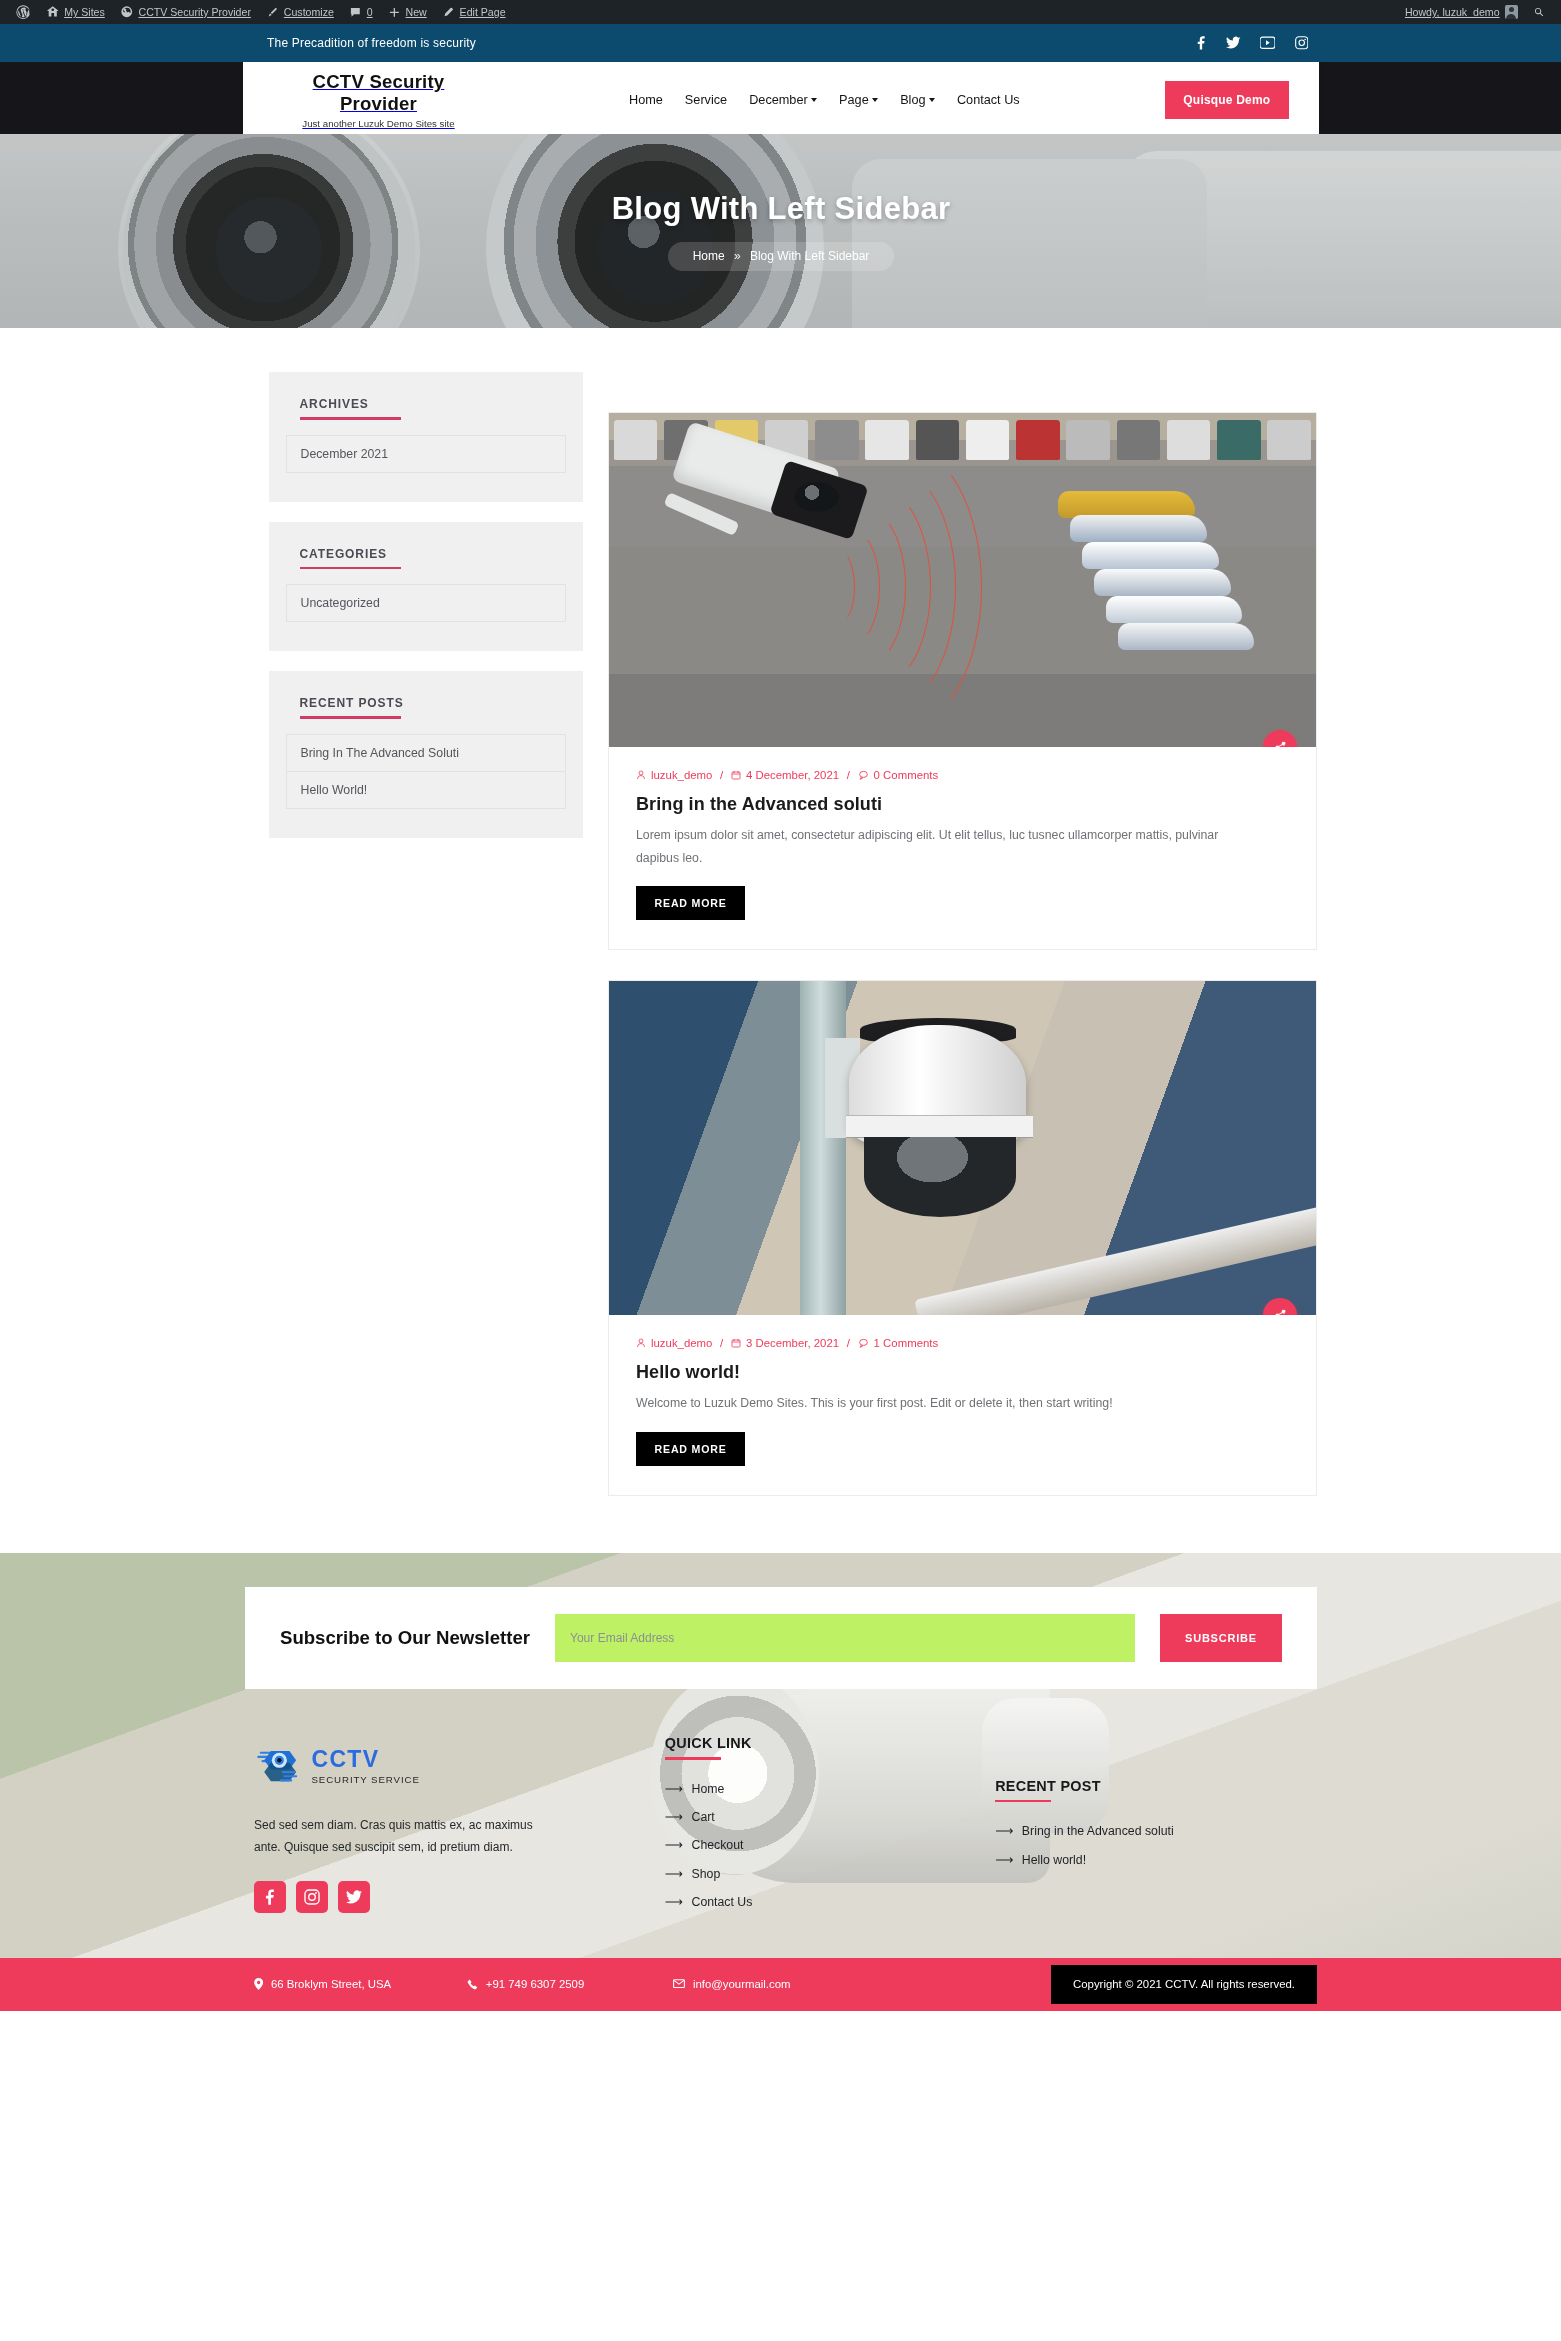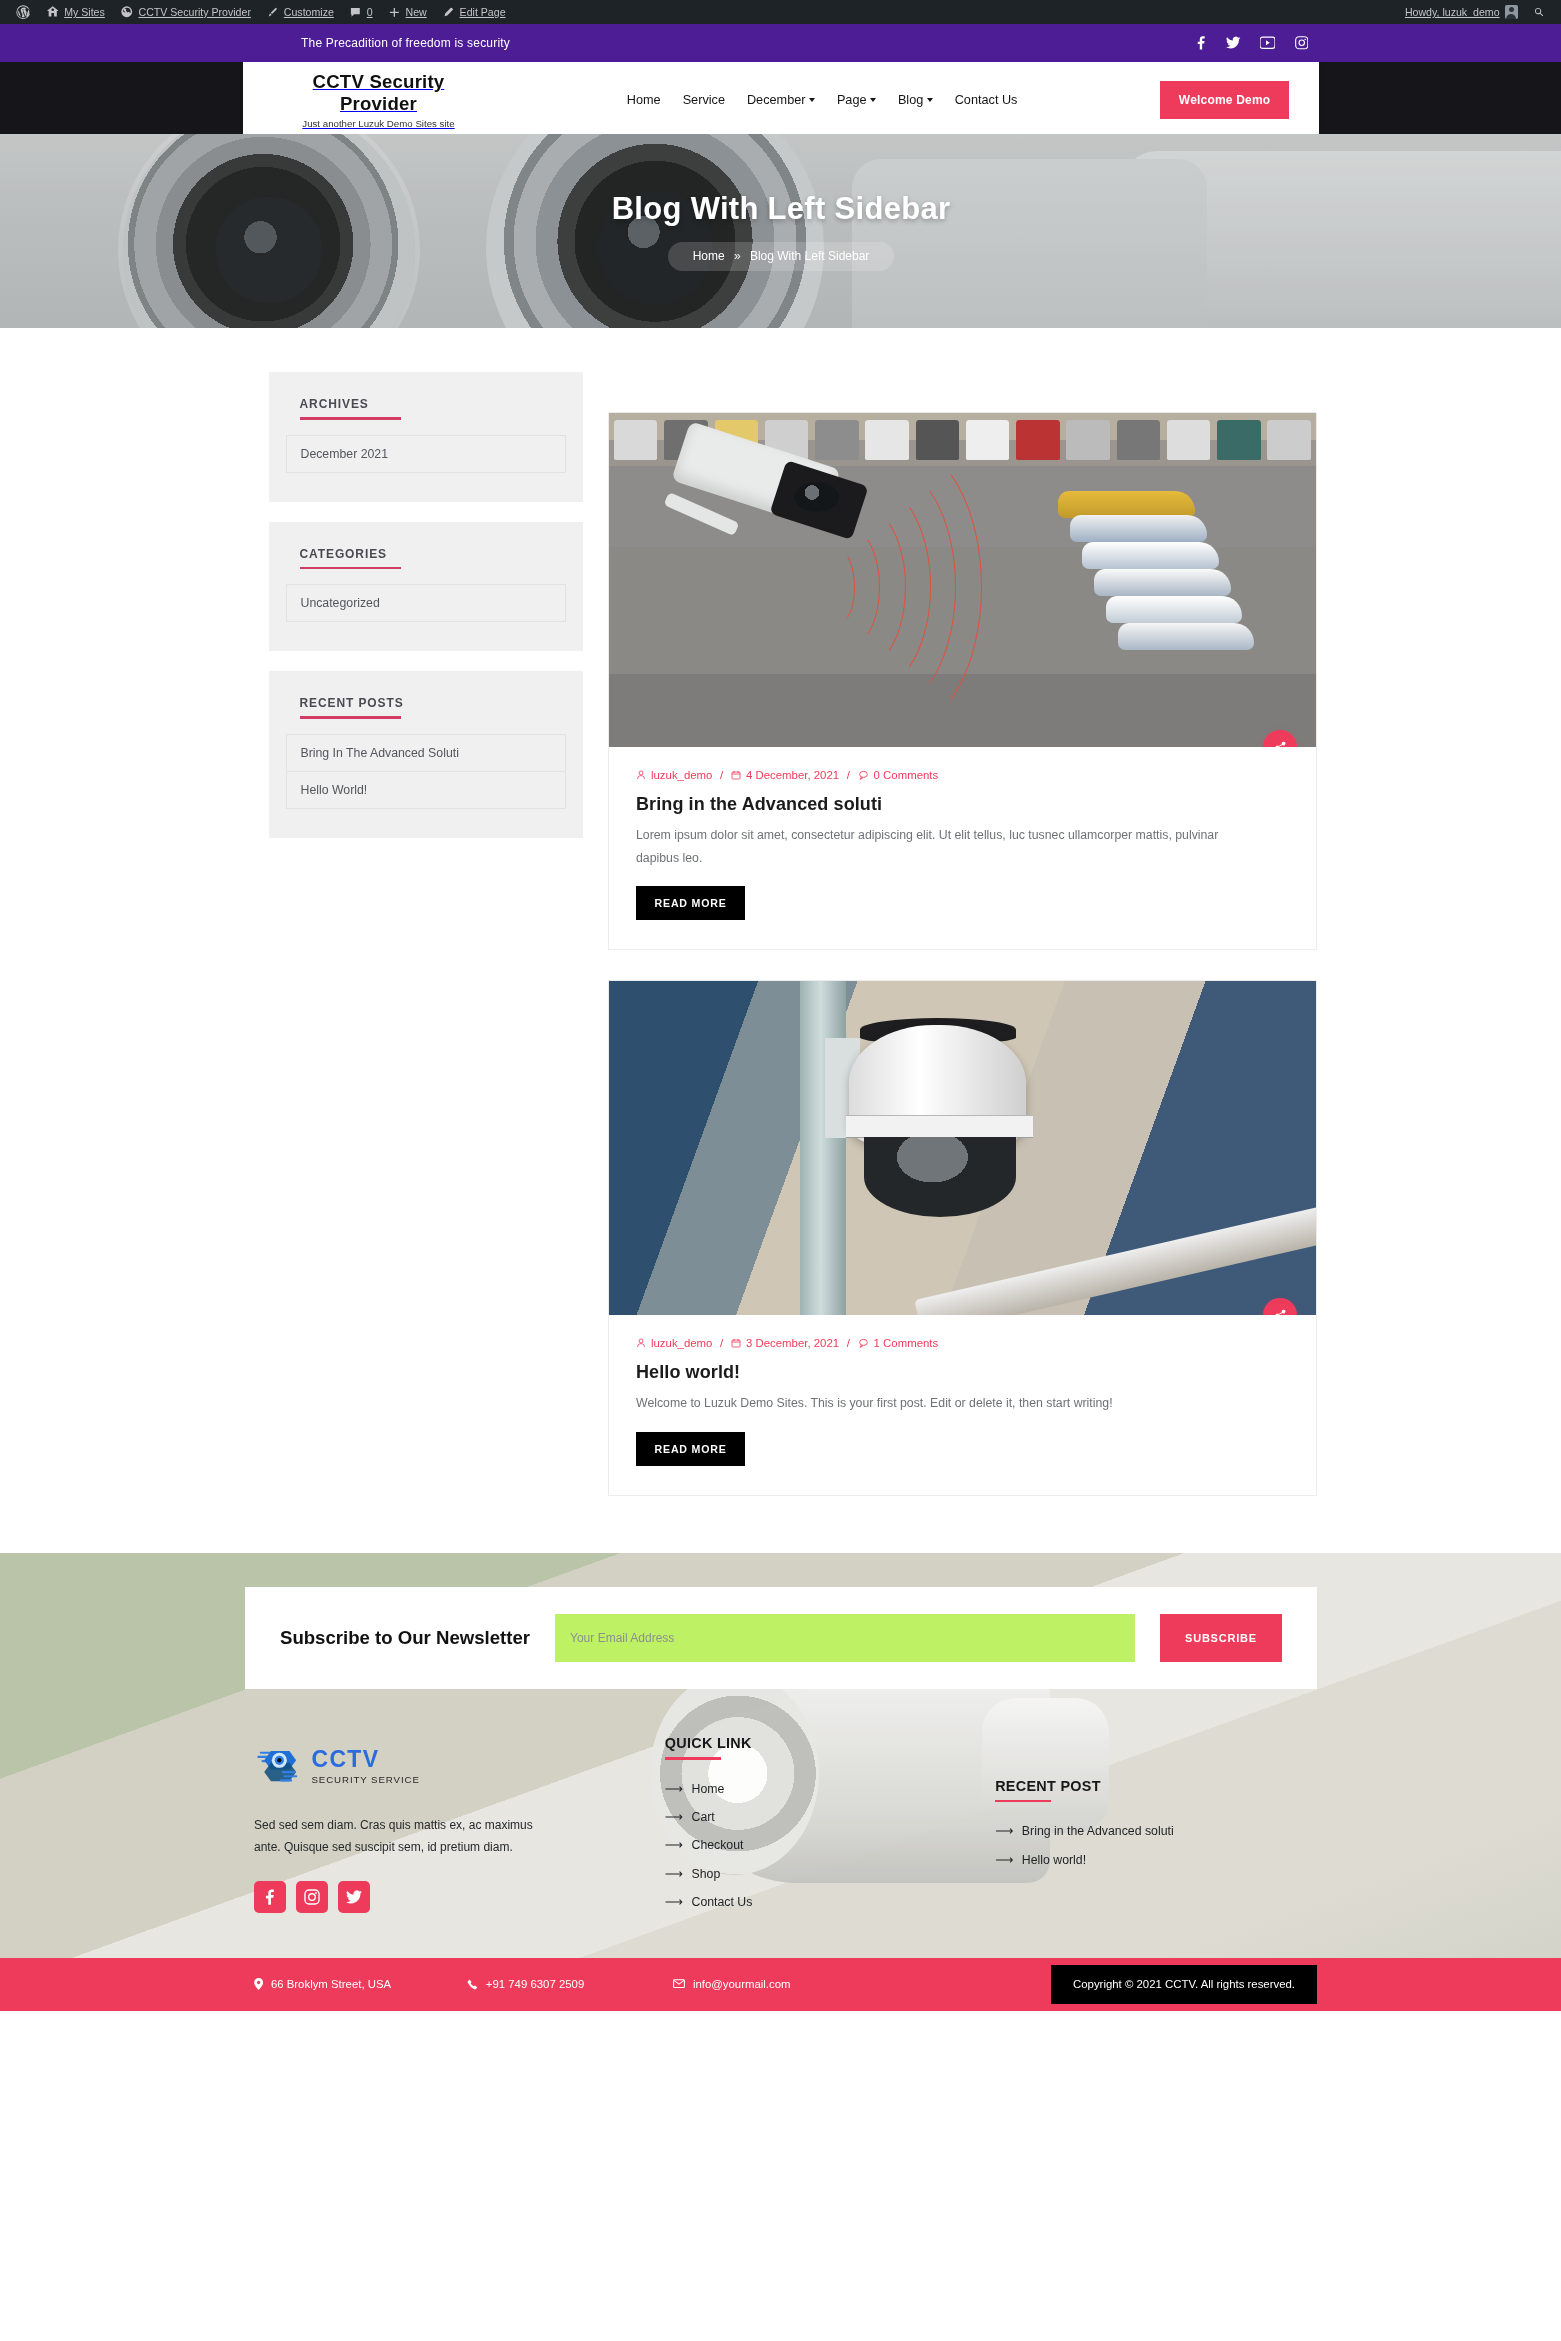--- a/index.html
+++ b/index.html
@@ -32,22 +32,22 @@
     content: ""; position: absolute; width: 5px; height: 5px; border-radius: 50%;
     background: #2c3338; left: 4.2px; top: 1.7px;
   }
   .adminbar-avatar::after {
     content: ""; position: absolute; width: 10px; height: 6px; border-radius: 5px 5px 0 0;
     background: #2c3338; left: 1.7px; top: 8.5px;
   }
 
   
   .topbar {
-    background: #4c1d95; height: 38px;
-    display: flex; align-items: center; padding: 0 119px;
+    background: #0c4a6e; height: 38px;
+    display: flex; align-items: center; padding: 0 85px;
     position: relative;
   }
   .topbar .tagline { color: #ffffff; font-size: 12px; letter-spacing: 0.2px; margin-left: 182px;}
   .topbar .socials { position: absolute; right: 254px; display: flex; gap: 19.4px; align-items: center; }
   .topbar .socials a { color: #fff; display: flex; align-items: center; }
   .topbar .socials svg { fill: #ffffff; display: block; }
 
   
   .header-wrap {
     background: #16161a; height: 72px; position: relative;
@@ -426,21 +426,21 @@
           <i class="caret"></i>
         </a>
       <a href="#">
           <span>Blog</span>
           <i class="caret"></i>
         </a>
       <a href="#">
           <span>Contact Us</span>
         </a>
     </nav>
-    <button class="btn-demo">Welcome Demo</button>
+    <button class="btn-demo">Quisque Demo</button>
   </div>
 </div>
 
 <section class="hero">
   <div class="body-right"></div>
   <div class="body-right2"></div>
   <div class="cam cam1"></div>
   <div class="cam cam2"></div>
   <div class="hero-overlay"></div>
   <div class="hero-content">

